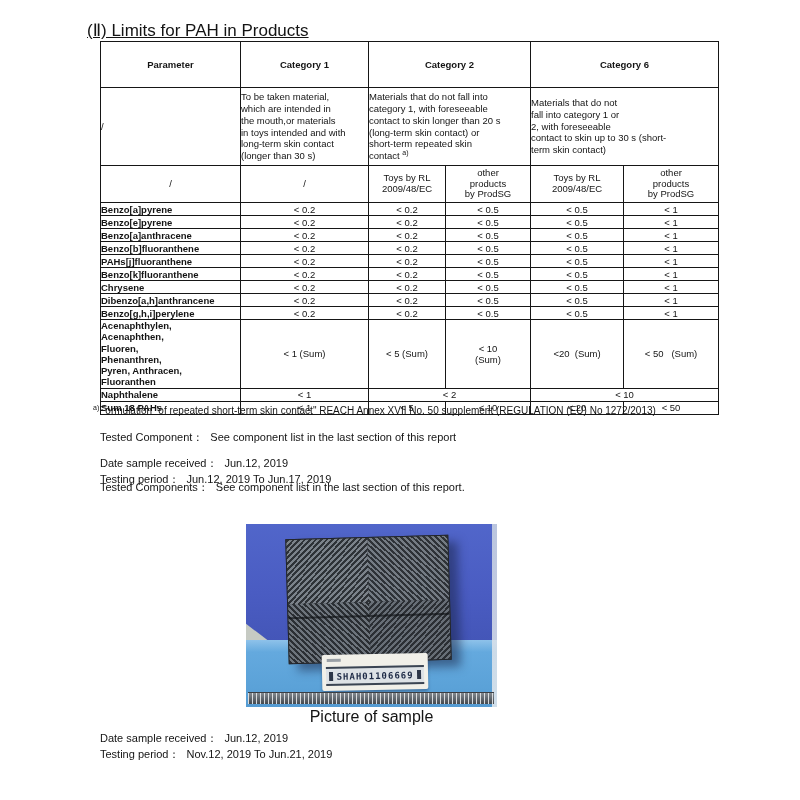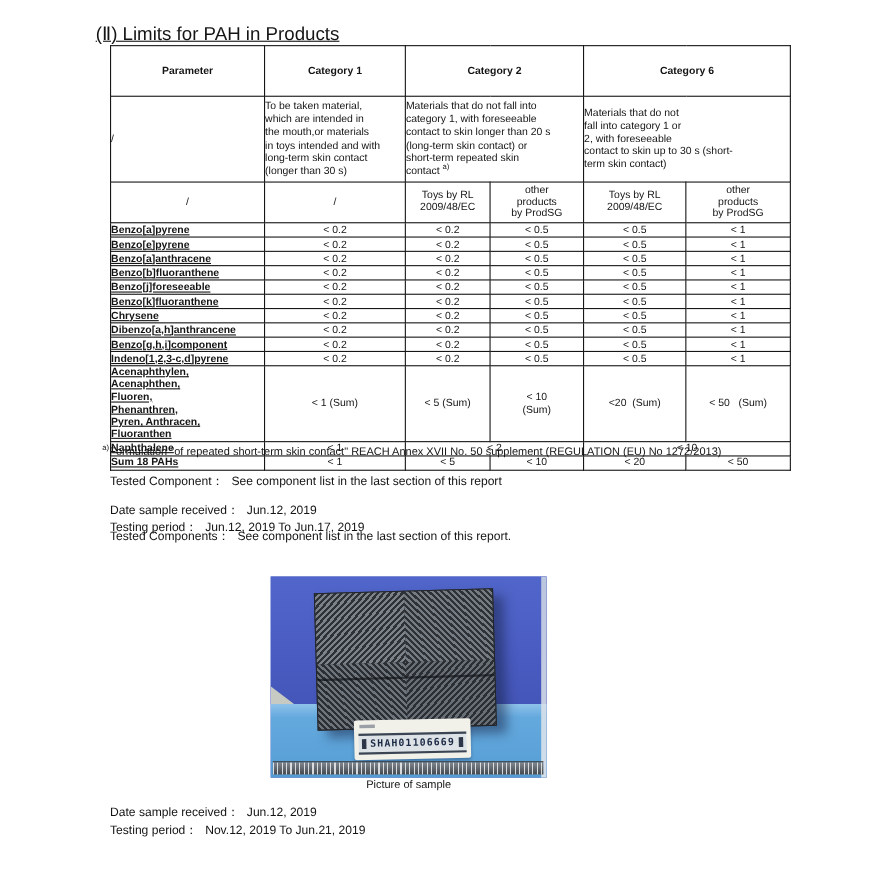--- a/index.html
+++ b/index.html
@@ -14,21 +14,21 @@
   
   #doc-title{left:87px;top:20px;font-size:17px;text-decoration:underline;}
 
   
   #pah-table{position:absolute;left:100px;top:41px;border-collapse:collapse;table-layout:fixed;width:618px;}
   #pah-table td{border:1px solid #161616;padding:0;font-size:9.5px;vertical-align:middle;overflow:hidden;}
   tr.hdr td{font-weight:bold;font-size:10px;text-align:center;height:45px;}
   tr.desc td{vertical-align:top;font-size:9.2px;line-height:11.8px;padding:2px 4px;height:77px;text-align:left;}
   tr.sub td{text-align:center;font-size:9.2px;line-height:10.8px;height:36px;}
   tr.chem td{height:12px;line-height:11px;}
-  td.pname{font-weight:bold;padding-left:3px;text-align:left;text-decoration:underline;}
+  td.pname{font-weight:bold;padding-left:3px;text-align:left;}
   td.val{text-align:center;}
   tr.sumrow td{height:60px;}
   tr.sumrow td.pname{vertical-align:top;line-height:11.3px;padding-top:1px;}
   sup.fn{font-size:7px;vertical-align:super;line-height:0;}
 
   
   #footnote{left:93px;top:404px;font-size:10px;}
   #footnote sup{font-size:7px;}
 
   
@@ -66,21 +66,21 @@
   .label-notch{width:4px;height:9px;background:#2c3648;}
   .label-notch.l{margin-right:3px;}
   .label-notch.r{margin-left:3px;}
 
   #photo-ruler{left:2px;top:168px;width:246px;height:11px;
     background:
       repeating-linear-gradient(90deg,rgba(230,232,234,.9) 0 1px,rgba(0,0,0,0) 1px 4px),
       linear-gradient(180deg,#83898f 0%,#5d646b 55%,#45494e 100%);
     border-top:1px solid #3a3e43;}
 
-  #photo-caption{left:246px;top:708px;width:251px;text-align:center;font-size:10px;}
+  #photo-caption{left:246px;top:708px;width:251px;text-align:center;font-size:16px;}
 </style>
 </head>
 <body>
 
 <div class="abs" id="doc-title">(Ⅱ) Limits for PAH in Products</div>
 
 <table id="pah-table">
   <colgroup>
     <col style="width:140px">
       <col style="width:128px">
@@ -158,21 +158,21 @@
       </tr>
       <tr class="chem">
     <td class="pname">Benzo[b]fluoranthene</td>
   <td class="val">&lt; 0.2</td>
         <td class="val">&lt; 0.2</td>
         <td class="val">&lt; 0.5</td>
         <td class="val">&lt; 0.5</td>
         <td class="val">&lt; 1</td>
       </tr>
       <tr class="chem">
-    <td class="pname">Benzo[j]foreseeable</td>
+    <td class="pname">PAHs[j]fluoranthene</td>
   <td class="val">&lt; 0.2</td>
         <td class="val">&lt; 0.2</td>
         <td class="val">&lt; 0.5</td>
         <td class="val">&lt; 0.5</td>
         <td class="val">&lt; 1</td>
       </tr>
       <tr class="chem">
     <td class="pname">Benzo[k]fluoranthene</td>
   <td class="val">&lt; 0.2</td>
         <td class="val">&lt; 0.2</td>
@@ -190,29 +190,21 @@
       </tr>
       <tr class="chem">
     <td class="pname">Dibenzo[a,h]anthrancene</td>
   <td class="val">&lt; 0.2</td>
         <td class="val">&lt; 0.2</td>
         <td class="val">&lt; 0.5</td>
         <td class="val">&lt; 0.5</td>
         <td class="val">&lt; 1</td>
       </tr>
       <tr class="chem">
-    <td class="pname">Benzo[g,h,i]component</td>
-  <td class="val">&lt; 0.2</td>
-        <td class="val">&lt; 0.2</td>
-        <td class="val">&lt; 0.5</td>
-        <td class="val">&lt; 0.5</td>
-        <td class="val">&lt; 1</td>
-      </tr>
-      <tr class="chem">
-    <td class="pname">Indeno[1,2,3-c,d]pyrene</td>
+    <td class="pname">Benzo[g,h,i]perylene</td>
   <td class="val">&lt; 0.2</td>
         <td class="val">&lt; 0.2</td>
         <td class="val">&lt; 0.5</td>
         <td class="val">&lt; 0.5</td>
         <td class="val">&lt; 1</td>
       </tr>
     </tbody>
   <tbody>
     <tr class="sumrow">
       <td class="pname pre">Acenaphthylen,

